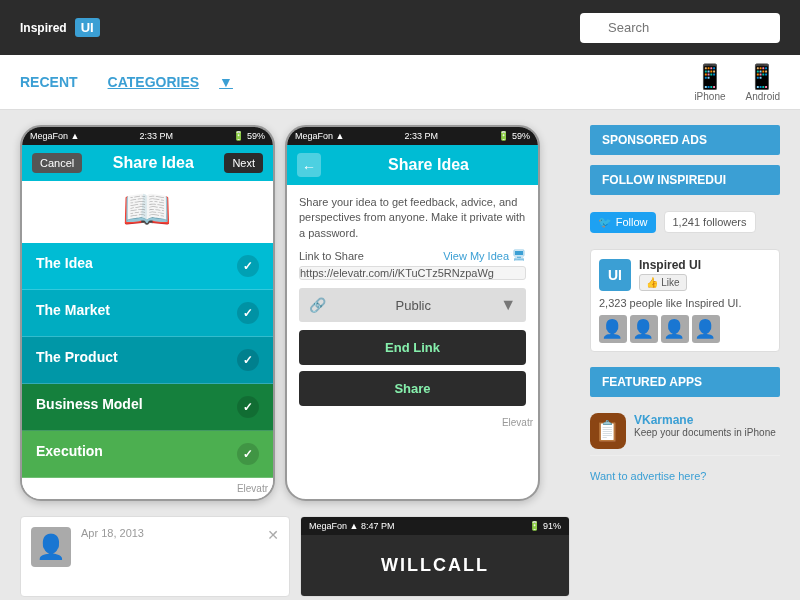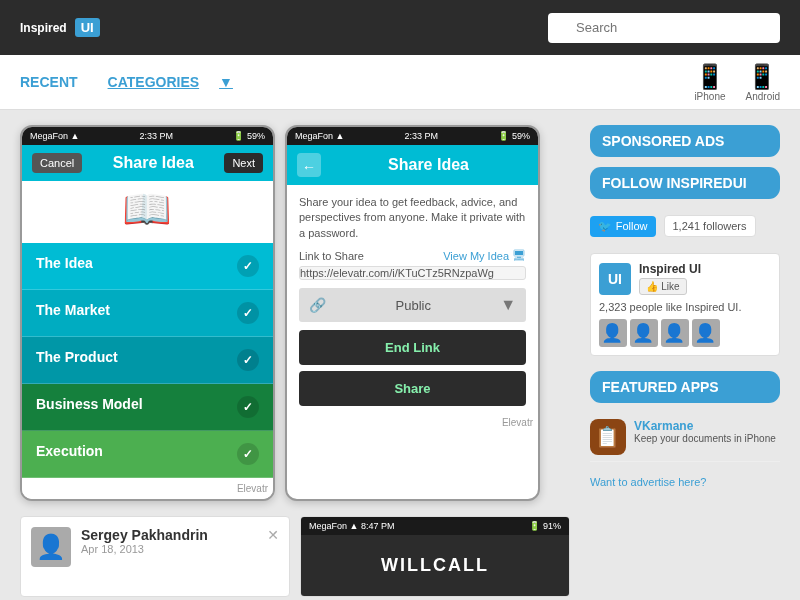--- a/index.html
+++ b/index.html
@@ -49,21 +49,21 @@
     .device-label { font-size: 10px; color: #666; }
 
     
     #main { display: flex; padding: 15px 20px; gap: 15px; background: #e8e8e8; }
     #screenshots { display: flex; gap: 10px; flex: 1; }
 
     
     .phone-mockup {
       background: white;
       border: 2px solid #999;
-      border-radius: 12px;
+      border-radius: 21px;
       width: 255px;
       overflow: hidden;
       box-shadow: 0 2px 8px rgba(0,0,0,0.2);
     }
     .phone-status-bar {
       background: #1a1a1a;
       color: white;
       font-size: 9px;
       padding: 4px 8px;
       display: flex;
@@ -139,24 +139,24 @@
       border-radius: 4px;
       font-size: 13px;
       font-weight: bold;
     }
 
     
     #sidebar { width: 190px; display: flex; flex-direction: column; gap: 10px; }
     .sidebar-section-title {
       background: #3b9fd4;
       color: white;
-      font-size: 14px;
+      font-size: 12px;
       font-weight: bold;
       padding: 8px 12px;
-      border-radius: 11px;
+      border-radius: 2px;
     }
     .follow-row { display: flex; align-items: center; gap: 8px; padding: 6px 0; }
     .twitter-follow-btn { background: #1da1f2; color: white; font-size: 11px; padding: 4px 8px; border-radius: 4px; display: flex; align-items: center; gap: 4px; }
     .followers-badge { border: 1px solid #ddd; background: white; font-size: 11px; padding: 4px 8px; border-radius: 4px; color: #555; }
 
     .fb-box { border: 1px solid #ddd; background: white; border-radius: 4px; padding: 8px; }
     .fb-header { display: flex; align-items: center; gap: 8px; margin-bottom: 6px; }
     .fb-logo { background: #3b9fd4; color: white; font-size: 14px; font-weight: bold; width: 32px; height: 32px; display: flex; align-items: center; justify-content: center; border-radius: 4px; }
     .fb-name { font-size: 12px; font-weight: bold; color: #333; }
     .fb-like { background: #f0f0f0; border: 1px solid #ccc; font-size: 10px; padding: 2px 6px; border-radius: 3px; color: #555; margin-top: 2px; display: inline-block; }
@@ -185,21 +185,21 @@
 </head>
 <body>
 
 <div id="header">
   <div id="logo-area">
     <span id="logo-text">Inspired</span>
     <span id="logo-badge">UI</span>
   </div>
   <div id="search-wrapper">
     <span id="search-icon-svg">🔍</span>
-    <input id="search-box" style="border: none; outline: none; padding-left: 28px; width: 232px; background: white; border-radius: 4px; height: 30px; font-size: 13px; color: rgb(153, 153, 153);" placeholder="Search">
+    <input id="search-box" style="border: none; outline: none; padding-left: 28px; width: 200px; background: white; border-radius: 4px; height: 30px; font-size: 13px; color: rgb(153, 153, 153);" placeholder="Search">
   </div>
 </div>
 
 <div id="nav">
   <div id="nav-left">
     <a class="nav-item recent">RECENT</a>
     <a class="nav-item categories">
       <span>CATEGORIES</span>
       <span>▼</span>
     </a>
@@ -330,21 +330,20 @@
       </div>
     </div>
     <div class="advertise-link">Want to advertise here?</div>
   </div>
 </div>
 
 <div id="bottom">
   <div class="bottom-card left">
     <div class="user-avatar">👤</div>
     <div class="user-info">
-      <div class="user-name">Sergey Pakhandrin</div>
       <div class="user-date">Apr 18, 2013</div>
     </div>
     <span class="close-x">✕</span>
   </div>
   <div class="bottom-card right">
     <div style="background:#1a1a1a; color:white; font-size:9px; padding:4px 8px; display:flex; justify-content:space-between;">
       <span>MegaFon ▲  8:47 PM</span>
       <span>🔋 91%</span>
     </div>
     <div style="background:#2c2c2c; padding:20px; text-align:center;">

